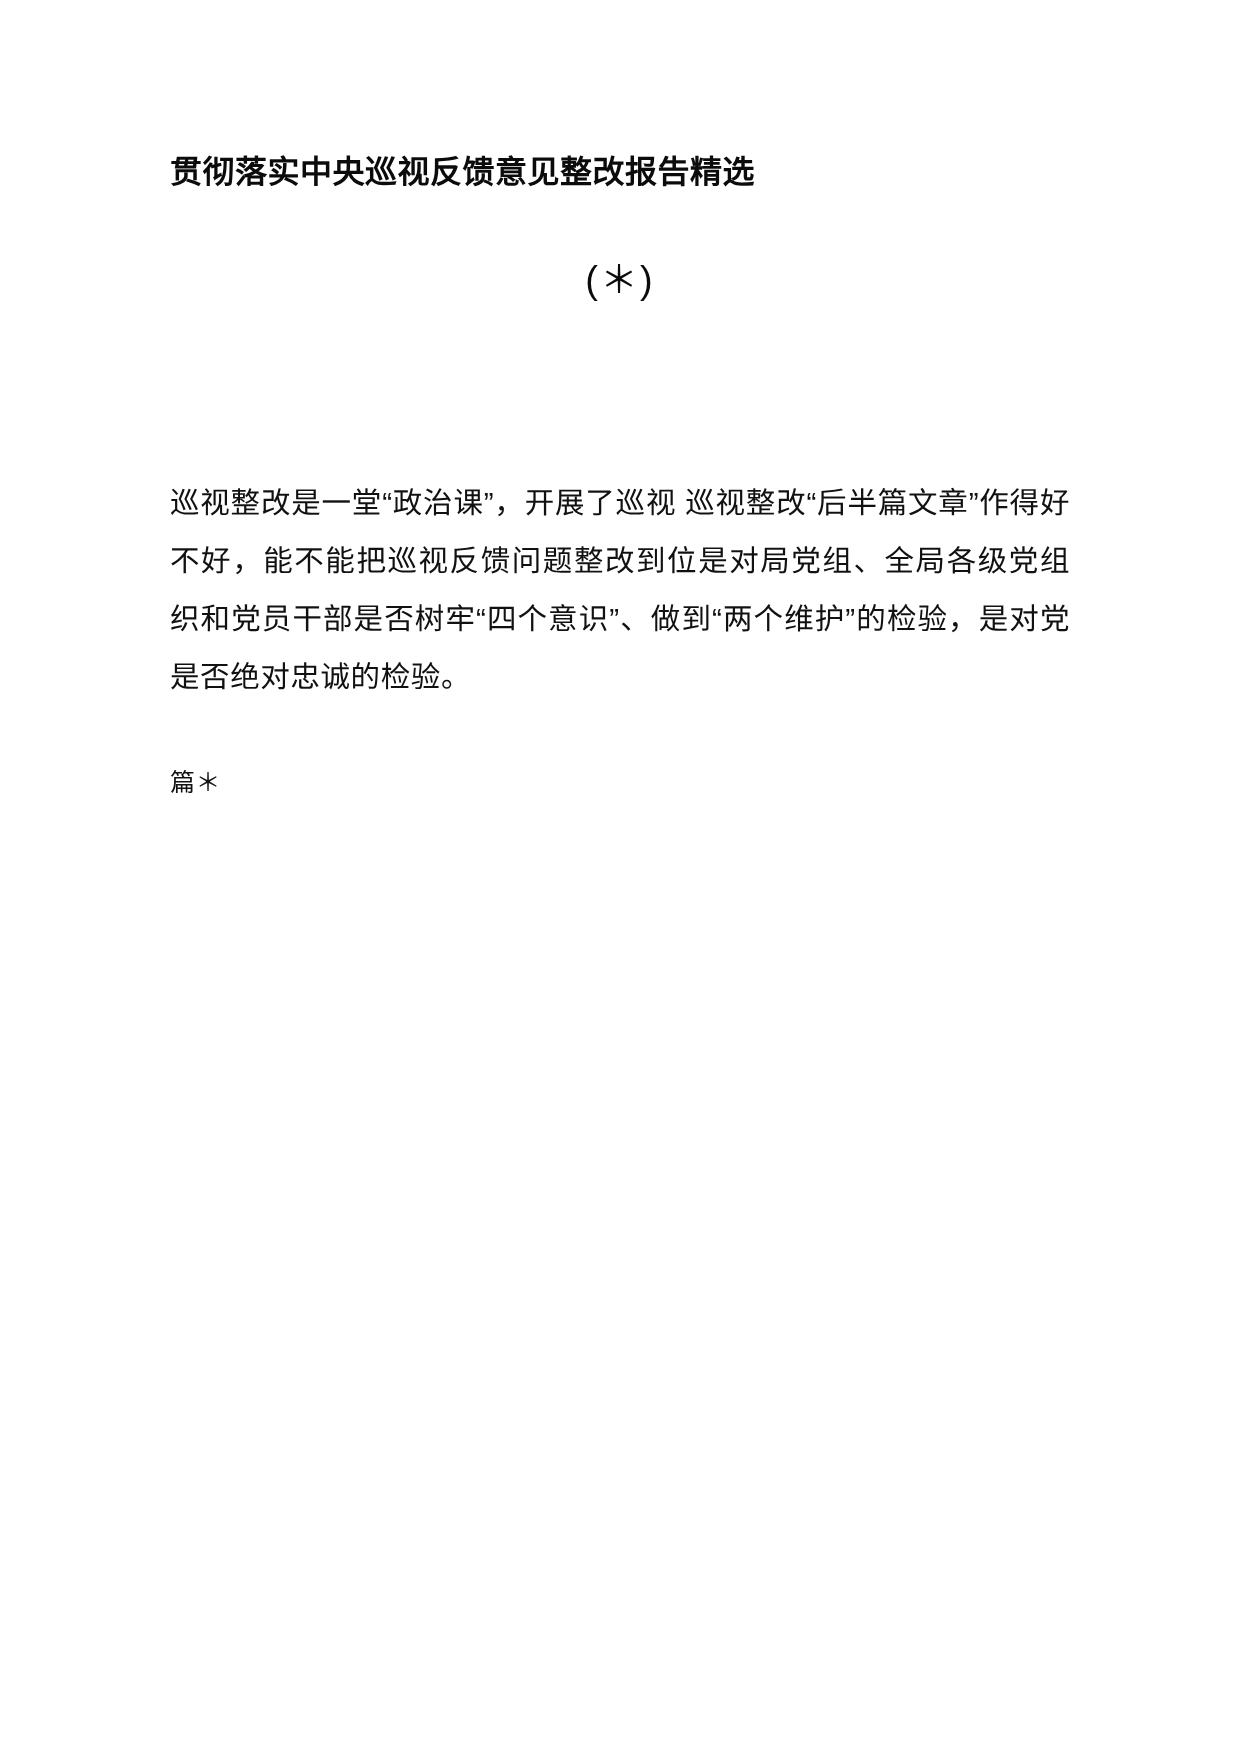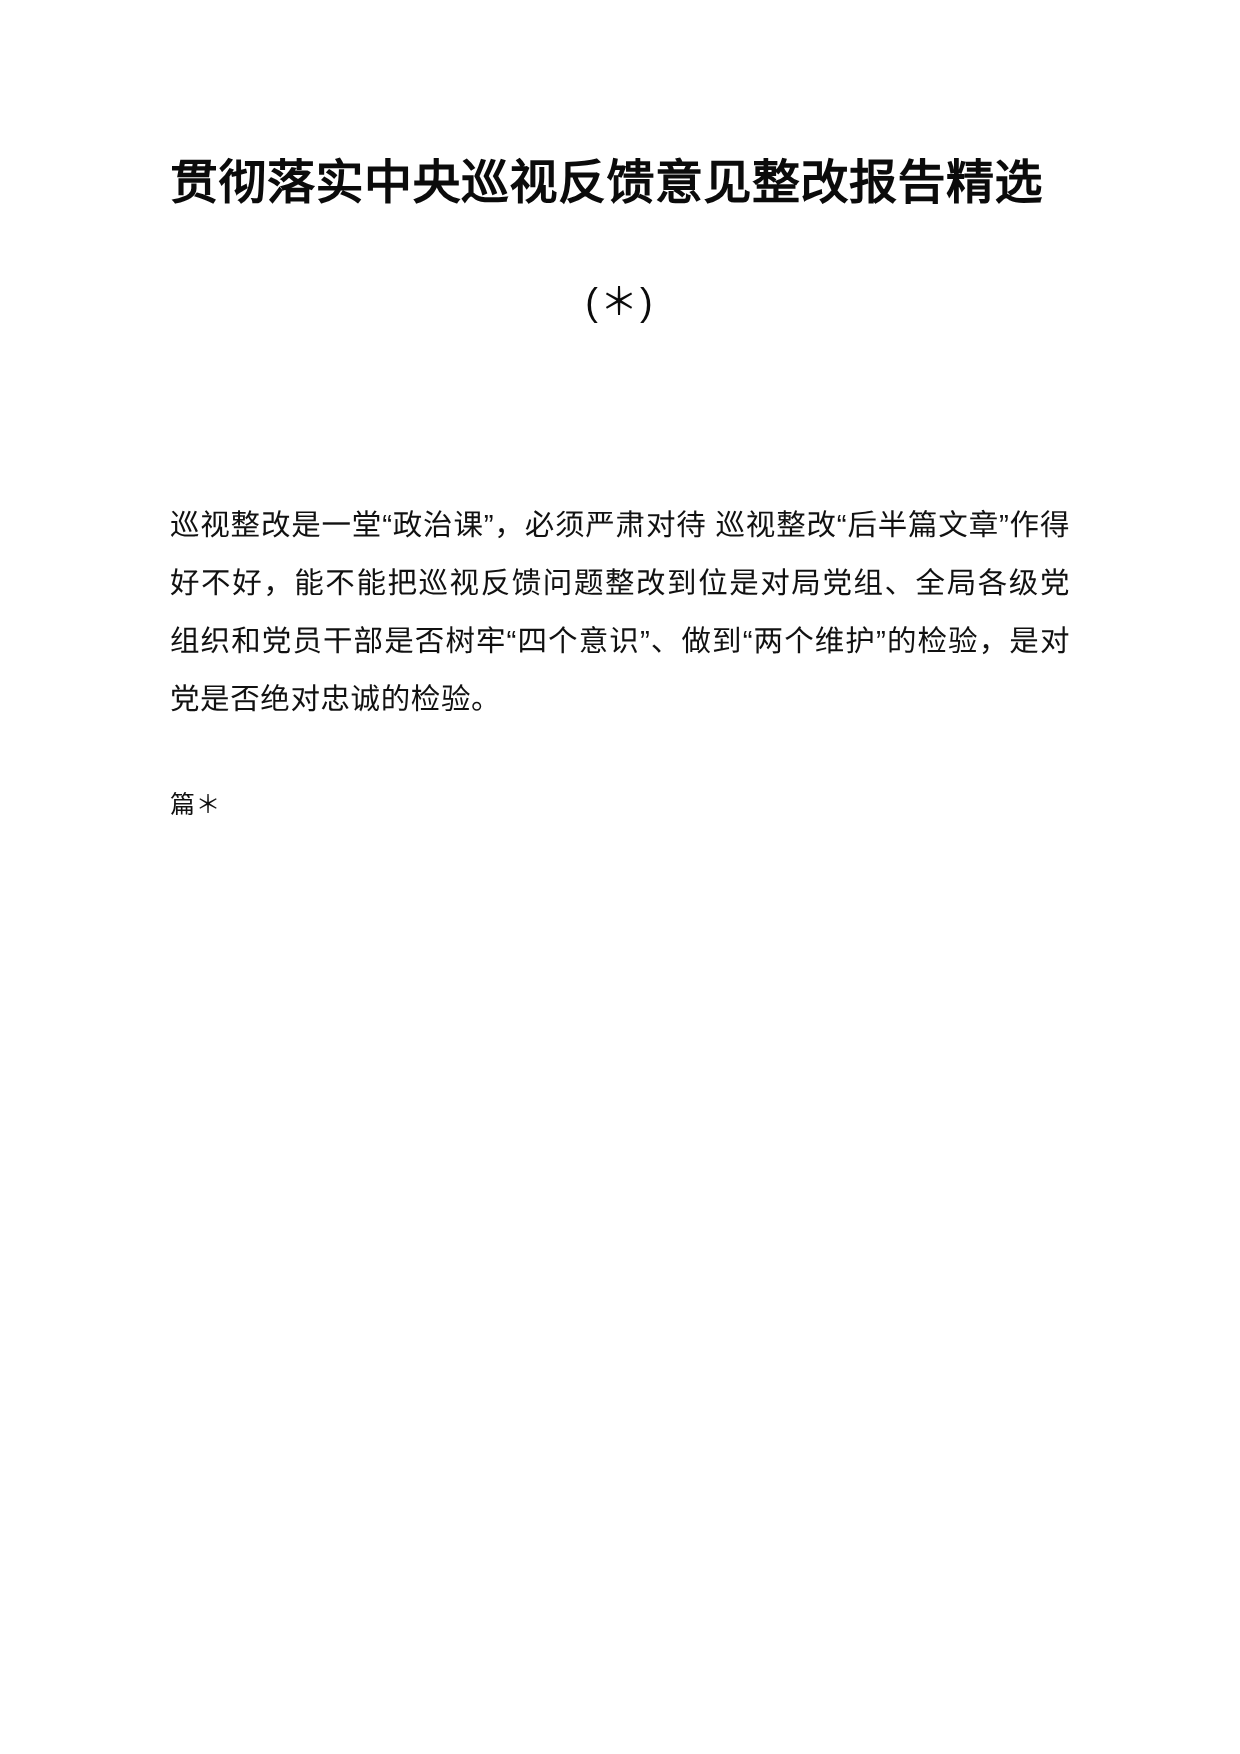--- a/index.html
+++ b/index.html
@@ -18,21 +18,21 @@
   }
   .page {
     box-sizing: border-box;
     width: 1240px;
     height: 1754px;
     padding: 150px 170px 0 170px;
     background: #ffffff;
     position: relative;
   }
   .doc-title {
-    font-size: 48px;
+    font-size: 32px;
     font-weight: 700;
     line-height: 1.38;
     letter-spacing: 0.5px;
     text-align: left;
     margin: 0;
     padding: 0;
     color: #0b0b0b;
   }
   .doc-subtitle {
     font-size: 38px;
@@ -80,21 +80,21 @@
 <div class="page">
 
   <h1 class="doc-title">贯彻落实中央巡视反馈意见整改报告精选</h1>
 
   <div class="spacer-title-sub"></div>
 
   <div class="doc-subtitle">(＊)</div>
 
   <div class="spacer-sub-body"></div>
 
-  <p class="body-par">巡视整改是一堂“政治课”，必须严肃对待 巡视整改“后半篇文章”作得好不好，能不能把巡视反馈问题整改到位是对局党组、全局各级党组织和党员干部是否树牢“四个意识”、做到“两个维护”的检验，是对党是否绝对忠诚的检验。</p>
+  <p class="body-par">巡视整改是一堂“政治课”，开展了巡视 巡视整改“后半篇文章”作得好不好，能不能把巡视反馈问题整改到位是对局党组、全局各级党组织和党员干部是否树牢“四个意识”、做到“两个维护”的检验，是对党是否绝对忠诚的检验。</p>
 
   <div class="gap-par"></div>
 
   <div class="section-label">篇＊</div>
 
   <div class="gap-label"></div>
 
 
 </div>
 

